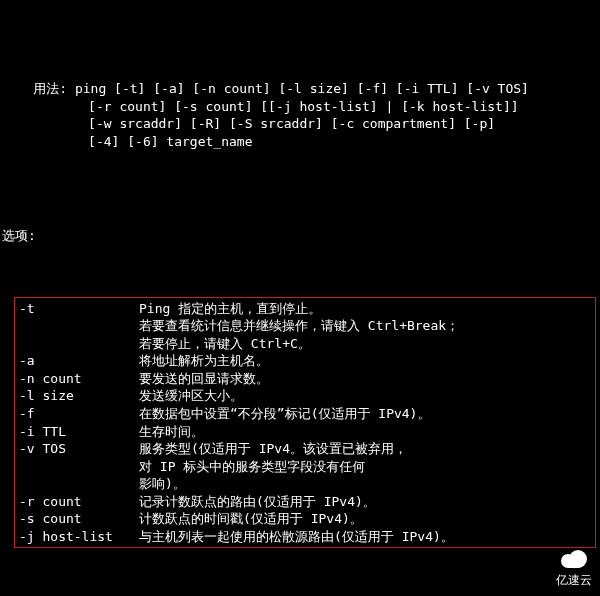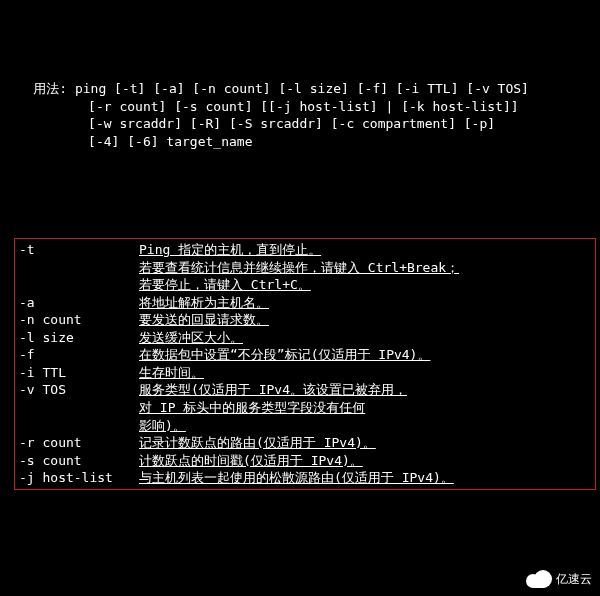--- a/index.html
+++ b/index.html
@@ -39,32 +39,32 @@
     display: flex;
     white-space: pre;
   }
   .opt-flag {
     min-width: 120px;
     display: inline-block;
   }
   .opt-desc {
     flex: 1;
     white-space: pre-wrap;
-    text-decoration: underline;
   }
   .watermark {
     position: absolute;
     right: 8px;
     bottom: 8px;
     display: flex;
     align-items: center;
     gap: 4px;
     font-size: 12px;
     color: #fff;
     background: transparent;
+    flex-direction: column;
   }
   .watermark .cloud {
     width: 26px;
     height: 18px;
     position: relative;
   }
   .watermark .cloud::before,
   .watermark .cloud::after {
     content: "";
     position: absolute;
@@ -89,20 +89,21 @@
 
 <div class="terminal">
 
   <div class="usage">
     <span>用法:</span> <span>ping [-t] [-a] [-n count] [-l size] [-f] [-i TTL] [-v TOS]</span>
       <span>     [-r count] [-s count] [[-j host-list] | [-k host-list]]</span>
       <span>     [-w srcaddr] [-R] [-S srcaddr] [-c compartment] [-p]</span>
       <span>     [-4] [-6] target_name</span>
   </div>
 
+  <div class="options-label">选项:</div>
 
   <div class="options-box" id="options-box"><div class="opt-row"><span class="opt-flag">-t</span><span class="opt-desc">Ping 指定的主机，直到停止。</span></div><div class="opt-row"><span class="opt-flag"></span><span class="opt-desc">若要查看统计信息并继续操作，请键入 Ctrl+Break；</span></div><div class="opt-row"><span class="opt-flag"></span><span class="opt-desc">若要停止，请键入 Ctrl+C。</span></div><div class="opt-row"><span class="opt-flag">-a</span><span class="opt-desc">将地址解析为主机名。</span></div><div class="opt-row"><span class="opt-flag">-n count</span><span class="opt-desc">要发送的回显请求数。</span></div><div class="opt-row"><span class="opt-flag">-l size</span><span class="opt-desc">发送缓冲区大小。</span></div><div class="opt-row"><span class="opt-flag">-f</span><span class="opt-desc">在数据包中设置“不分段”标记(仅适用于 IPv4)。</span></div><div class="opt-row"><span class="opt-flag">-i TTL</span><span class="opt-desc">生存时间。</span></div><div class="opt-row"><span class="opt-flag">-v TOS</span><span class="opt-desc">服务类型(仅适用于 IPv4。该设置已被弃用，</span></div><div class="opt-row"><span class="opt-flag"></span><span class="opt-desc">对 IP 标头中的服务类型字段没有任何</span></div><div class="opt-row"><span class="opt-flag"></span><span class="opt-desc">影响)。</span></div><div class="opt-row"><span class="opt-flag">-r count</span><span class="opt-desc">记录计数跃点的路由(仅适用于 IPv4)。</span></div><div class="opt-row"><span class="opt-flag">-s count</span><span class="opt-desc">计数跃点的时间戳(仅适用于 IPv4)。</span></div><div class="opt-row"><span class="opt-flag">-j host-list</span><span class="opt-desc">与主机列表一起使用的松散源路由(仅适用于 IPv4)。</span></div></div>
 </div>
 
 <div class="watermark">
   <span class="cloud">
       <span class="bar"></span>
     </span>
   <span>亿速云</span>
 </div>

